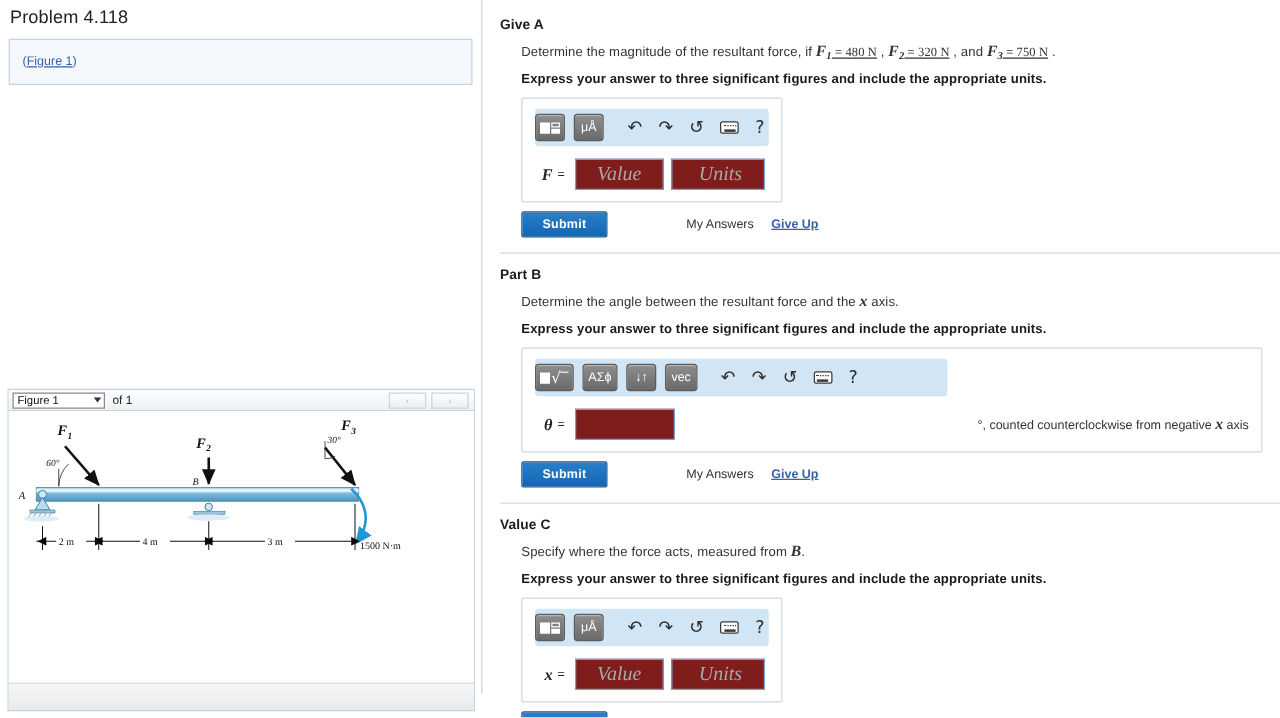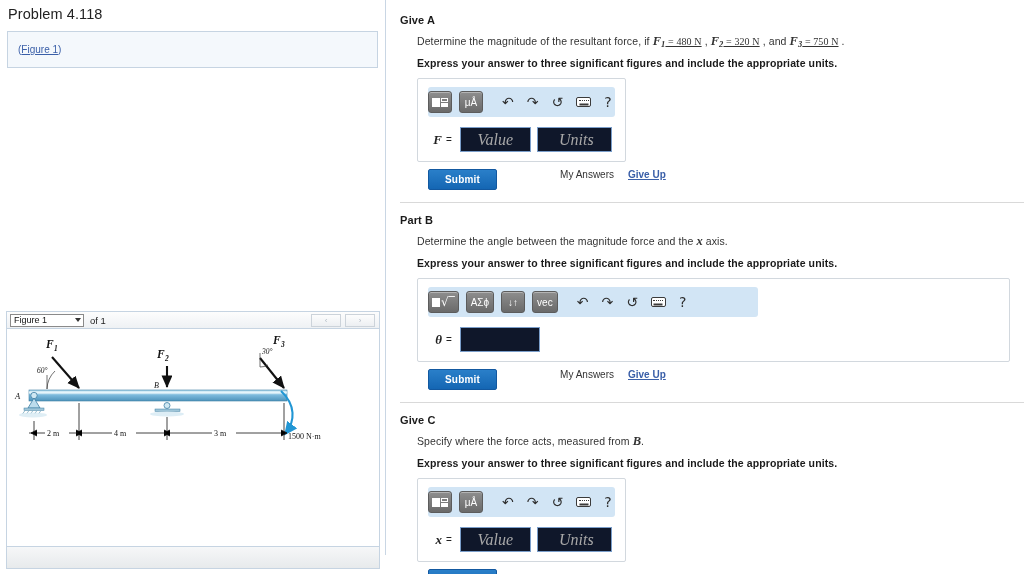--- a/index.html
+++ b/index.html
@@ -213,21 +213,21 @@
     font-weight: bold;
     font-size: 13px;
     min-width: 14px;
     text-align: right;
     margin-right: 2px;
   }
   .field-eq { font-size: 10px; margin-left: -4px; margin-right: 2px; }
   .inp {
     border: 1px solid #7a9ecb;
     height: 25px;
-    background: #0f172a;
+    background: #7f1d1d;
     display: flex;
     align-items: center;
     padding: 0 8px;
   }
   .inp .ph {
     font-family: "Liberation Serif", serif;
     font-style: italic;
     font-size: 16px;
     color: #a8a8a8;
   }
@@ -235,23 +235,24 @@
   .inp-units { width: 75px; justify-content: center; padding-left: 12px; }
   .inp-theta { width: 80px; }
   .theta-note {
     margin-left: auto;
     font-size: 10px;
     color: #333;
     white-space: nowrap;
   }
 
   .submit-row {
-    margin-left: 28px;
+    margin-left: 17px;
     margin-top: 7px;
     display: flex;
+    align-items: center;
   }
   .submit-btn {
     background: linear-gradient(#2a7fc9,#1466b3);
     border: 1px solid #1258a0;
     border-radius: 2px;
     color: #fff;
     font-weight: bold;
     font-size: 10px;
     padding: 4px 16px;
     letter-spacing: .2px;
@@ -441,21 +442,21 @@
         <div class="submit-btn">Submit</div>
         <div class="my-answers">My Answers</div>
         <div class="give-up">Give Up</div>
       </div>
     </div>
 
     <div class="divider"></div>
 
     <div class="part">
       <div class="part-head">Part B</div>
-      <div class="part-prompt"><span>Determine the angle between the magnitude force and the </span><span class="mathvar bold">x</span><span> axis.</span></div>
+      <div class="part-prompt"><span>Determine the angle between the resultant force and the </span><span class="mathvar bold">x</span><span> axis.</span></div>
       <div class="part-instr">Express your answer to three significant figures and include the appropriate units.</div>
 
       <div class="answer-box wide">
         <div class="mathbar" style="width:330px;">
           <div class="mb-btn tmpl">
             <span class="sq-w"></span>
             <span class="mb-glyph" style="font-size:12px;">√‾</span>
           </div>
           <div class="mb-btn">ΑΣϕ</div>
           <div class="mb-btn">↓↑</div>
@@ -468,34 +469,35 @@
               <span class="kbd-icon"></span>
             </div>
           <div class="mb-plain">?</div>
         </div>
         <div class="field-row">
           <span class="field-label">θ</span>
           <span class="field-eq">=</span>
           <div class="inp inp-theta">
               <span class="ph"></span>
             </div>
+          <div class="theta-note"><span>°, counted counterclockwise from negative </span><span class="mathvar bold">x</span><span> axis</span></div>
         </div>
       </div>
 
       <div class="submit-row">
         <div class="submit-btn">Submit</div>
         <div class="my-answers">My Answers</div>
         <div class="give-up">Give Up</div>
       </div>
     </div>
 
     <div class="divider"></div>
 
     <div class="part">
-      <div class="part-head">Give C</div>
+      <div class="part-head">Value C</div>
       <div class="part-prompt"><span>Specify where the force acts, measured from </span><span class="mathvar bold">B</span><span>.</span></div>
       <div class="part-instr">Express your answer to three significant figures and include the appropriate units.</div>
 
       <div class="answer-box">
         <div class="mathbar">
           <div class="mb-btn tmpl">
             <span class="sq-w"></span>
             <span class="sq-stack">
               <span class="sq-out"></span>
               <span class="sq-small"></span>

